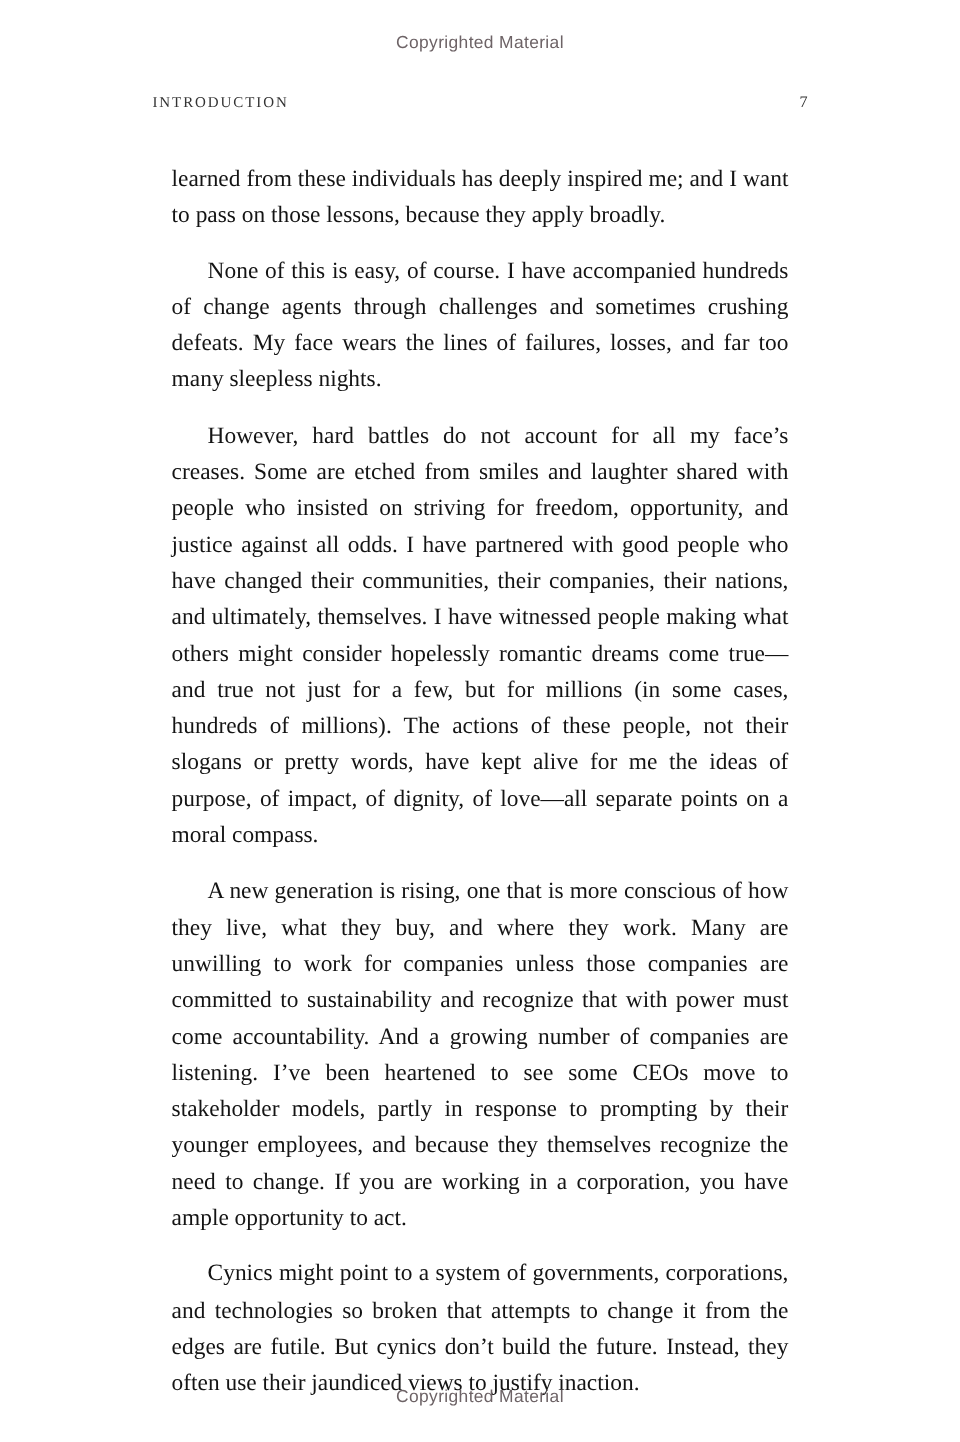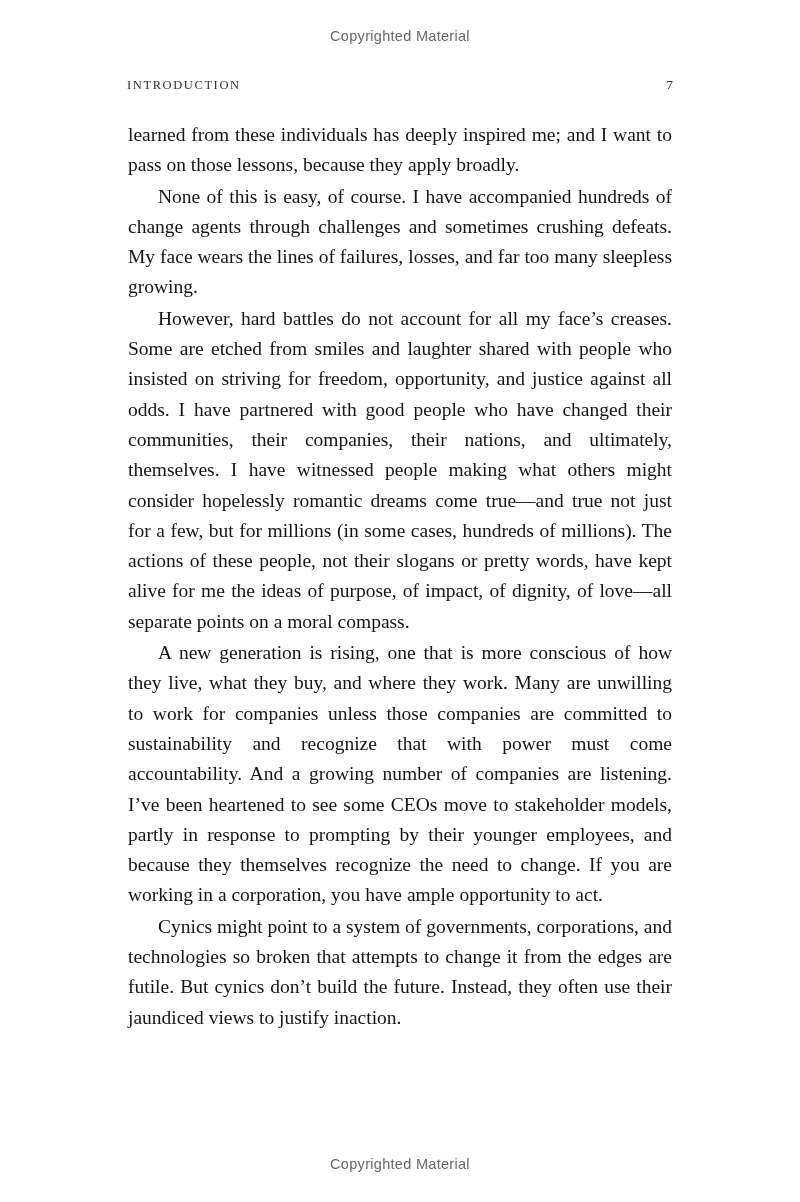--- a/index.html
+++ b/index.html
@@ -56,21 +56,21 @@
       left: 127px;
       width: 546px;
       font-size: 19.5px;
       line-height: 30.3px;
       color: #141414;
       text-align: justify;
       hyphens: auto;
       -webkit-hyphens: auto;
     }
     .para {
-      margin: 1px;
+      margin: 16px;
       padding: 0;
       text-indent: 30px;
     }
     .para.first {
       text-indent: 0;
     }
   </style>
 </head>
 <body>
 
@@ -78,21 +78,21 @@
 
   <div class="watermark top">Copyrighted Material</div>
 
   <div class="page-header">
     <span class="running-head">INTRODUCTION</span>
     <span class="page-number">7</span>
   </div>
 
   <div class="body-text">
     <p class="para first">learned from these individuals has deeply inspired me; and I want to pass on those lessons, because they apply broadly.</p>
-    <p class="para">None of this is easy, of course. I have accompanied hundreds of change agents through challenges and sometimes crushing defeats. My face wears the lines of failures, losses, and far too many sleepless growing.</p>
+    <p class="para">None of this is easy, of course. I have accompanied hundreds of change agents through challenges and sometimes crushing defeats. My face wears the lines of failures, losses, and far too many sleepless nights.</p>
     <p class="para">However, hard battles do not account for all my face’s creases. Some are etched from smiles and laughter shared with people who insisted on striving for freedom, opportunity, and justice against all odds. I have partnered with good people who have changed their communities, their companies, their nations, and ultimately, themselves. I have witnessed people making what others might consider hopelessly romantic dreams come true—and true not just for a few, but for millions (in some cases, hundreds of millions). The actions of these people, not their slogans or pretty words, have kept alive for me the ideas of purpose, of impact, of dignity, of love—all separate points on a moral compass.</p>
     <p class="para">A new generation is rising, one that is more conscious of how they live, what they buy, and where they work. Many are unwilling to work for companies unless those companies are committed to sustainability and recognize that with power must come accountability. And a growing number of companies are listening. I’ve been heartened to see some CEOs move to stakeholder models, partly in response to prompting by their younger employees, and because they themselves recognize the need to change. If you are working in a corporation, you have ample opportunity to act.</p>
     <p class="para">Cynics might point to a system of governments, corporations, and technologies so broken that attempts to change it from the edges are futile. But cynics don’t build the future. Instead, they often use their jaundiced views to justify inaction.</p>
   </div>
 
   <div class="watermark bottom">Copyrighted Material</div>
 
 </div>
 
 </body></html>

